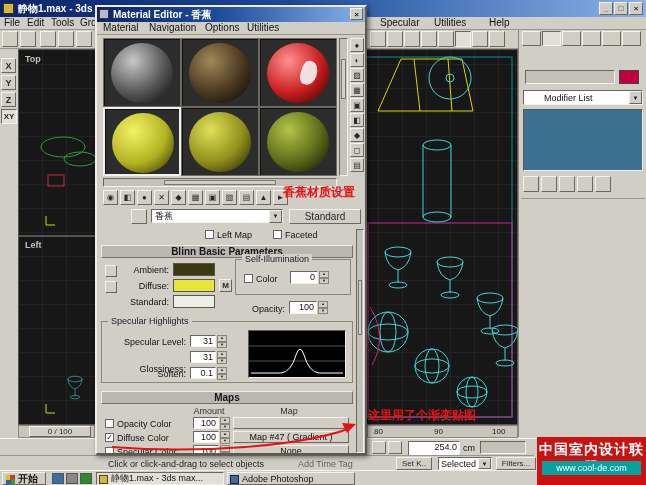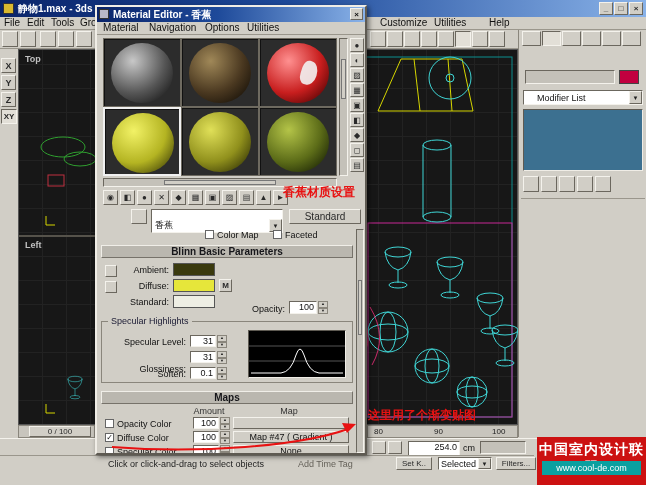--- a/index.html
+++ b/index.html
@@ -51,21 +51,21 @@
     <span class="abs raised ico" style="right:33px;top:2px;width:14px;height:13px">_</span>
     <span class="abs raised ico" style="right:18px;top:2px;width:14px;height:13px">□</span>
     <span class="abs raised ico" style="right:3px;top:2px;width:14px;height:13px">×</span>
   </div>
 
   <div class="abs" style="left:0;top:17px;width:646px;height:13px;background:#d1cec6;border-bottom:1px solid #9a968c">
     <span class="abs menu-item" style="left:4px;top:0">File</span>
     <span class="abs menu-item" style="left:27px;top:0">Edit</span>
     <span class="abs menu-item" style="left:51px;top:0">Tools</span>
     <span class="abs menu-item" style="left:80px;top:0">Group</span>
-    <span class="abs menu-item" style="left:380px;top:0">Customize</span>
+    <span class="abs menu-item" style="left:380px;top:0">Specular</span>
     <span class="abs menu-item" style="left:434px;top:0">Utilities</span>
     <span class="abs menu-item" style="left:489px;top:0">Help</span>
   </div>
 
   <div class="abs" style="left:0;top:30px;width:646px;height:19px;background:#d1cec6;border-bottom:1px solid #9a968c">
     <span class="abs raised ico" style="left:2px;top:1px;width:16px;height:16px"></span>
     <span class="abs raised ico" style="left:20px;top:1px;width:16px;height:16px"></span>
     <span class="abs raised ico" style="left:40px;top:1px;width:16px;height:16px"></span>
     <span class="abs raised ico" style="left:58px;top:1px;width:16px;height:16px"></span>
     <span class="abs raised ico" style="left:76px;top:1px;width:16px;height:16px"></span>
@@ -153,21 +153,21 @@
     <span class="abs pressed ico" style="left:23px;top:1px;width:19px;height:15px"></span>
     <span class="abs raised ico" style="left:43px;top:1px;width:19px;height:15px"></span>
     <span class="abs raised ico" style="left:63px;top:1px;width:19px;height:15px"></span>
     <span class="abs raised ico" style="left:83px;top:1px;width:19px;height:15px"></span>
     <span class="abs raised ico" style="left:103px;top:1px;width:19px;height:15px"></span>
 
     <span class="abs sunkg" style="left:6px;top:40px;width:90px;height:14px"></span>
     <span class="abs" style="left: 100px; top: 40px; width: 20px; height: 14px; border: 1px solid rgb(68, 68, 68); background: rgb(194, 0, 63);"></span>
 
     <div class="abs sunk" style="left:4px;top:60px;width:120px;height:15px;display:flex;align-items:center">
-      <span class="lbl" style="padding-left:13px;flex:1">Modifier List</span>
+      <span class="lbl" style="padding-left:20px;flex:1">Modifier List</span>
       <span class="arrowbtn" style="height:13px"></span>
     </div>
 
     <div class="abs" style="left:4px;top:79px;width:120px;height:62px;background:#3c7090;border:1px solid;border-color:#5e5a52 #f0ede6 #f0ede6 #5e5a52"></div>
 
     <span class="abs raised ico" style="left:4px;top:146px;width:16px;height:16px"></span>
     <span class="abs raised ico" style="left:22px;top:146px;width:16px;height:16px"></span>
     <span class="abs raised ico" style="left:40px;top:146px;width:16px;height:16px"></span>
     <span class="abs raised ico" style="left:58px;top:146px;width:16px;height:16px"></span>
     <span class="abs raised ico" style="left:76px;top:146px;width:16px;height:16px"></span>
@@ -195,20 +195,37 @@
     <span class="abs lbl" style="left:108px;top:3px;color:#222">Click or click-and-drag to select objects</span>
     <span class="abs lbl" style="left:298px;top:3px;color:#66625a">Add Time Tag</span>
     <span class="abs raised ico" style="left:396px;top:1px;width:36px;height:13px;font-size:8px">Set K..</span>
     <div class="abs sunk" style="left:438px;top:1px;width:54px;height:13px;display:flex;align-items:center">
       <span class="lbl" style="padding-left:2px;flex:1">Selected</span>
       <span class="arrowbtn" style="height:11px"></span>
     </div>
     <span class="abs raised ico" style="left:496px;top:1px;width:40px;height:13px;font-size:8px">Filters...</span>
   </div>
 
+  <div class="abs" style="left:0;top:470px;width:646px;height:15px;background:#d1cec6;border-top:1px solid #f4f2ec">
+    <span class="abs raised" style="left:2px;top:1px;width:44px;height:13px;display:flex;align-items:center;font-weight:bold;font-size:10px">
+      <i class="abs" style="left:3px;top:2px;width:9px;height:9px;background:conic-gradient(#e03020 0 25%,#30a030 0 50%,#2060c0 0 75%,#e0c020 0)"></i>
+      <span style="margin-left:15px">开始</span>
+    </span>
+    <span class="abs" style="left:52px;top:2px;width:12px;height:11px;background:#3a6ea5;border:1px solid #555"></span>
+    <span class="abs" style="left:66px;top:2px;width:12px;height:11px;background:#888;border:1px solid #555"></span>
+    <span class="abs" style="left:80px;top:2px;width:12px;height:11px;background:#2a8a2a;border:1px solid #555"></span>
+    <span class="abs pressed" style="left:96px;top:1px;width:128px;height:13px;display:flex;align-items:center;overflow:hidden">
+      <i class="abs" style="left:2px;top:2px;width:9px;height:9px;background:#d8b830;border:1px solid #444"></i>
+      <span class="lbl" style="margin-left:14px">静物1.max - 3ds max...</span>
+    </span>
+    <span class="abs raised" style="left:227px;top:1px;width:128px;height:13px;display:flex;align-items:center;overflow:hidden">
+      <i class="abs" style="left:2px;top:2px;width:9px;height:9px;background:#3a6ea5;border:1px solid #223"></i>
+      <span class="lbl" style="margin-left:14px">Adobe Photoshop</span>
+    </span>
+  </div>
 
   <div class="abs" style="left: 537px; top: 437px; width: 109px; height: 48px; z-index: 60; background: rgb(204, 17, 17);">
     <div style="text-align:center;color:#fff;font-weight:bold;font-size:14px;padding-top:4px;letter-spacing:1px">中国室内设计联盟</div>
     <div class="abs" style="left:5px;top:24px;width:99px;height:14px;background:#0aa0a0;color:#fff;font-size:9px;text-align:center;line-height:14px">www.cool-de.com</div>
   </div>
 
   <div class="abs" style="left:95px;top:5px;width:272px;height:450px;z-index:20;background:#d1cec6;border:2px solid;border-color:#f0ede6 #5e5a52 #5e5a52 #f0ede6;box-shadow:2px 2px 5px rgba(0,0,0,.5);overflow:hidden">
 
     <div class="abs tbar" style="left:0;top:0;width:268px;height:15px">
       <span class="abs" style="left:2px;top:2px;width:10px;height:10px;background:#b8b8c8;border:1px solid #333"></span>
@@ -268,44 +285,51 @@
     <span class="abs raised ico" style="left:57px;top:183px;width:15px;height:15px">✕</span>
     <span class="abs raised ico" style="left:74px;top:183px;width:15px;height:15px">◆</span>
     <span class="abs raised ico" style="left:91px;top:183px;width:15px;height:15px">▦</span>
     <span class="abs raised ico" style="left:108px;top:183px;width:15px;height:15px">▣</span>
     <span class="abs raised ico" style="left:125px;top:183px;width:15px;height:15px">▨</span>
     <span class="abs raised ico" style="left:142px;top:183px;width:15px;height:15px">▤</span>
     <span class="abs raised ico" style="left:159px;top:183px;width:15px;height:15px">▲</span>
     <span class="abs raised ico" style="left:176px;top:183px;width:15px;height:15px">►</span>
 
     <span class="abs raised ico" style="left:34px;top:202px;width:16px;height:15px"></span>
-    <div class="abs sunk" style="left:54px;top:202px;width:132px;height:24px;display:flex;align-items:flex-end">
+    <div class="abs sunk" style="left:54px;top:202px;width:132px;height:14px;display:flex;align-items:center">
       <span class="lbl" style="padding-left:3px;flex:1">香蕉</span>
       <span class="arrowbtn" style="height:13px"></span>
     </div>
     <span class="abs raised ico" style="left:192px;top:202px;width:72px;height:15px;font-size:10px">Standard</span>
 
     <span class="abs cb" style="left:108px;top:223px"></span>
-    <span class="abs lbl" style="left:120px;top:223px">Color Map</span>
+    <span class="abs lbl" style="left:120px;top:223px">Left Map</span>
     <span class="abs cb" style="left:176px;top:223px"></span>
     <span class="abs lbl" style="left:188px;top:223px">Faceted</span>
 
     <div class="abs rollout" style="left:4px;top:238px;width:252px;height:13px">Blinn Basic Parameters</div>
 
     <span class="abs raised ico" style="left:8px;top:258px;width:12px;height:12px"></span>
     <span class="abs raised ico" style="left:8px;top:274px;width:12px;height:12px"></span>
 
     <span class="abs lbl" style="left:24px;top:258px;width:48px;text-align:right">Ambient:</span>
     <span class="abs" style="left: 76px; top: 256px; width: 42px; height: 13px; border: 1px solid rgb(85, 85, 85); background: rgb(58, 58, 14);"></span>
     <span class="abs lbl" style="left:24px;top:274px;width:48px;text-align:right">Diffuse:</span>
     <span class="abs" style="left: 76px; top: 272px; width: 42px; height: 13px; border: 1px solid rgb(85, 85, 85); background: rgb(230, 230, 58);"></span>
     <span class="abs raised ico" style="left:122px;top:272px;width:13px;height:13px;font-weight:bold">M</span>
     <span class="abs lbl" style="left:24px;top:290px;width:48px;text-align:right">Standard:</span>
     <span class="abs" style="left: 76px; top: 288px; width: 42px; height: 13px; border: 1px solid rgb(85, 85, 85); background: rgb(238, 238, 228);"></span>
 
+    <div class="abs group" style="left:138px;top:252px;width:116px;height:36px">
+      <span class="gtitle">Self-Illumination</span>
+      <span class="abs cb" style="left:8px;top:14px"></span>
+      <span class="abs lbl" style="left:20px;top:14px">Color</span>
+      <span class="abs sunk valbox" style="left:54px;top:11px;width:28px;height:13px">0</span>
+      <span class="abs spin" style="left:83px;top:11px"></span>
+    </div>
 
     <span class="abs lbl" style="left:140px;top:297px;width:48px;text-align:right">Opacity:</span>
     <span class="abs sunk valbox" style="left:192px;top:294px;width:28px;height:13px">100</span>
     <span class="abs spin" style="left:221px;top:294px"></span>
 
     <div class="abs group" style="left:4px;top:314px;width:252px;height:62px">
       <span class="gtitle">Specular Highlights</span>
       <span class="abs lbl" style="left:4px;top:15px;width:80px;text-align:right">Specular Level:</span>
       <span class="abs sunk valbox" style="left:88px;top:13px;width:26px;height:12px">31</span>
       <span class="abs spin" style="left:115px;top:13px"></span>

